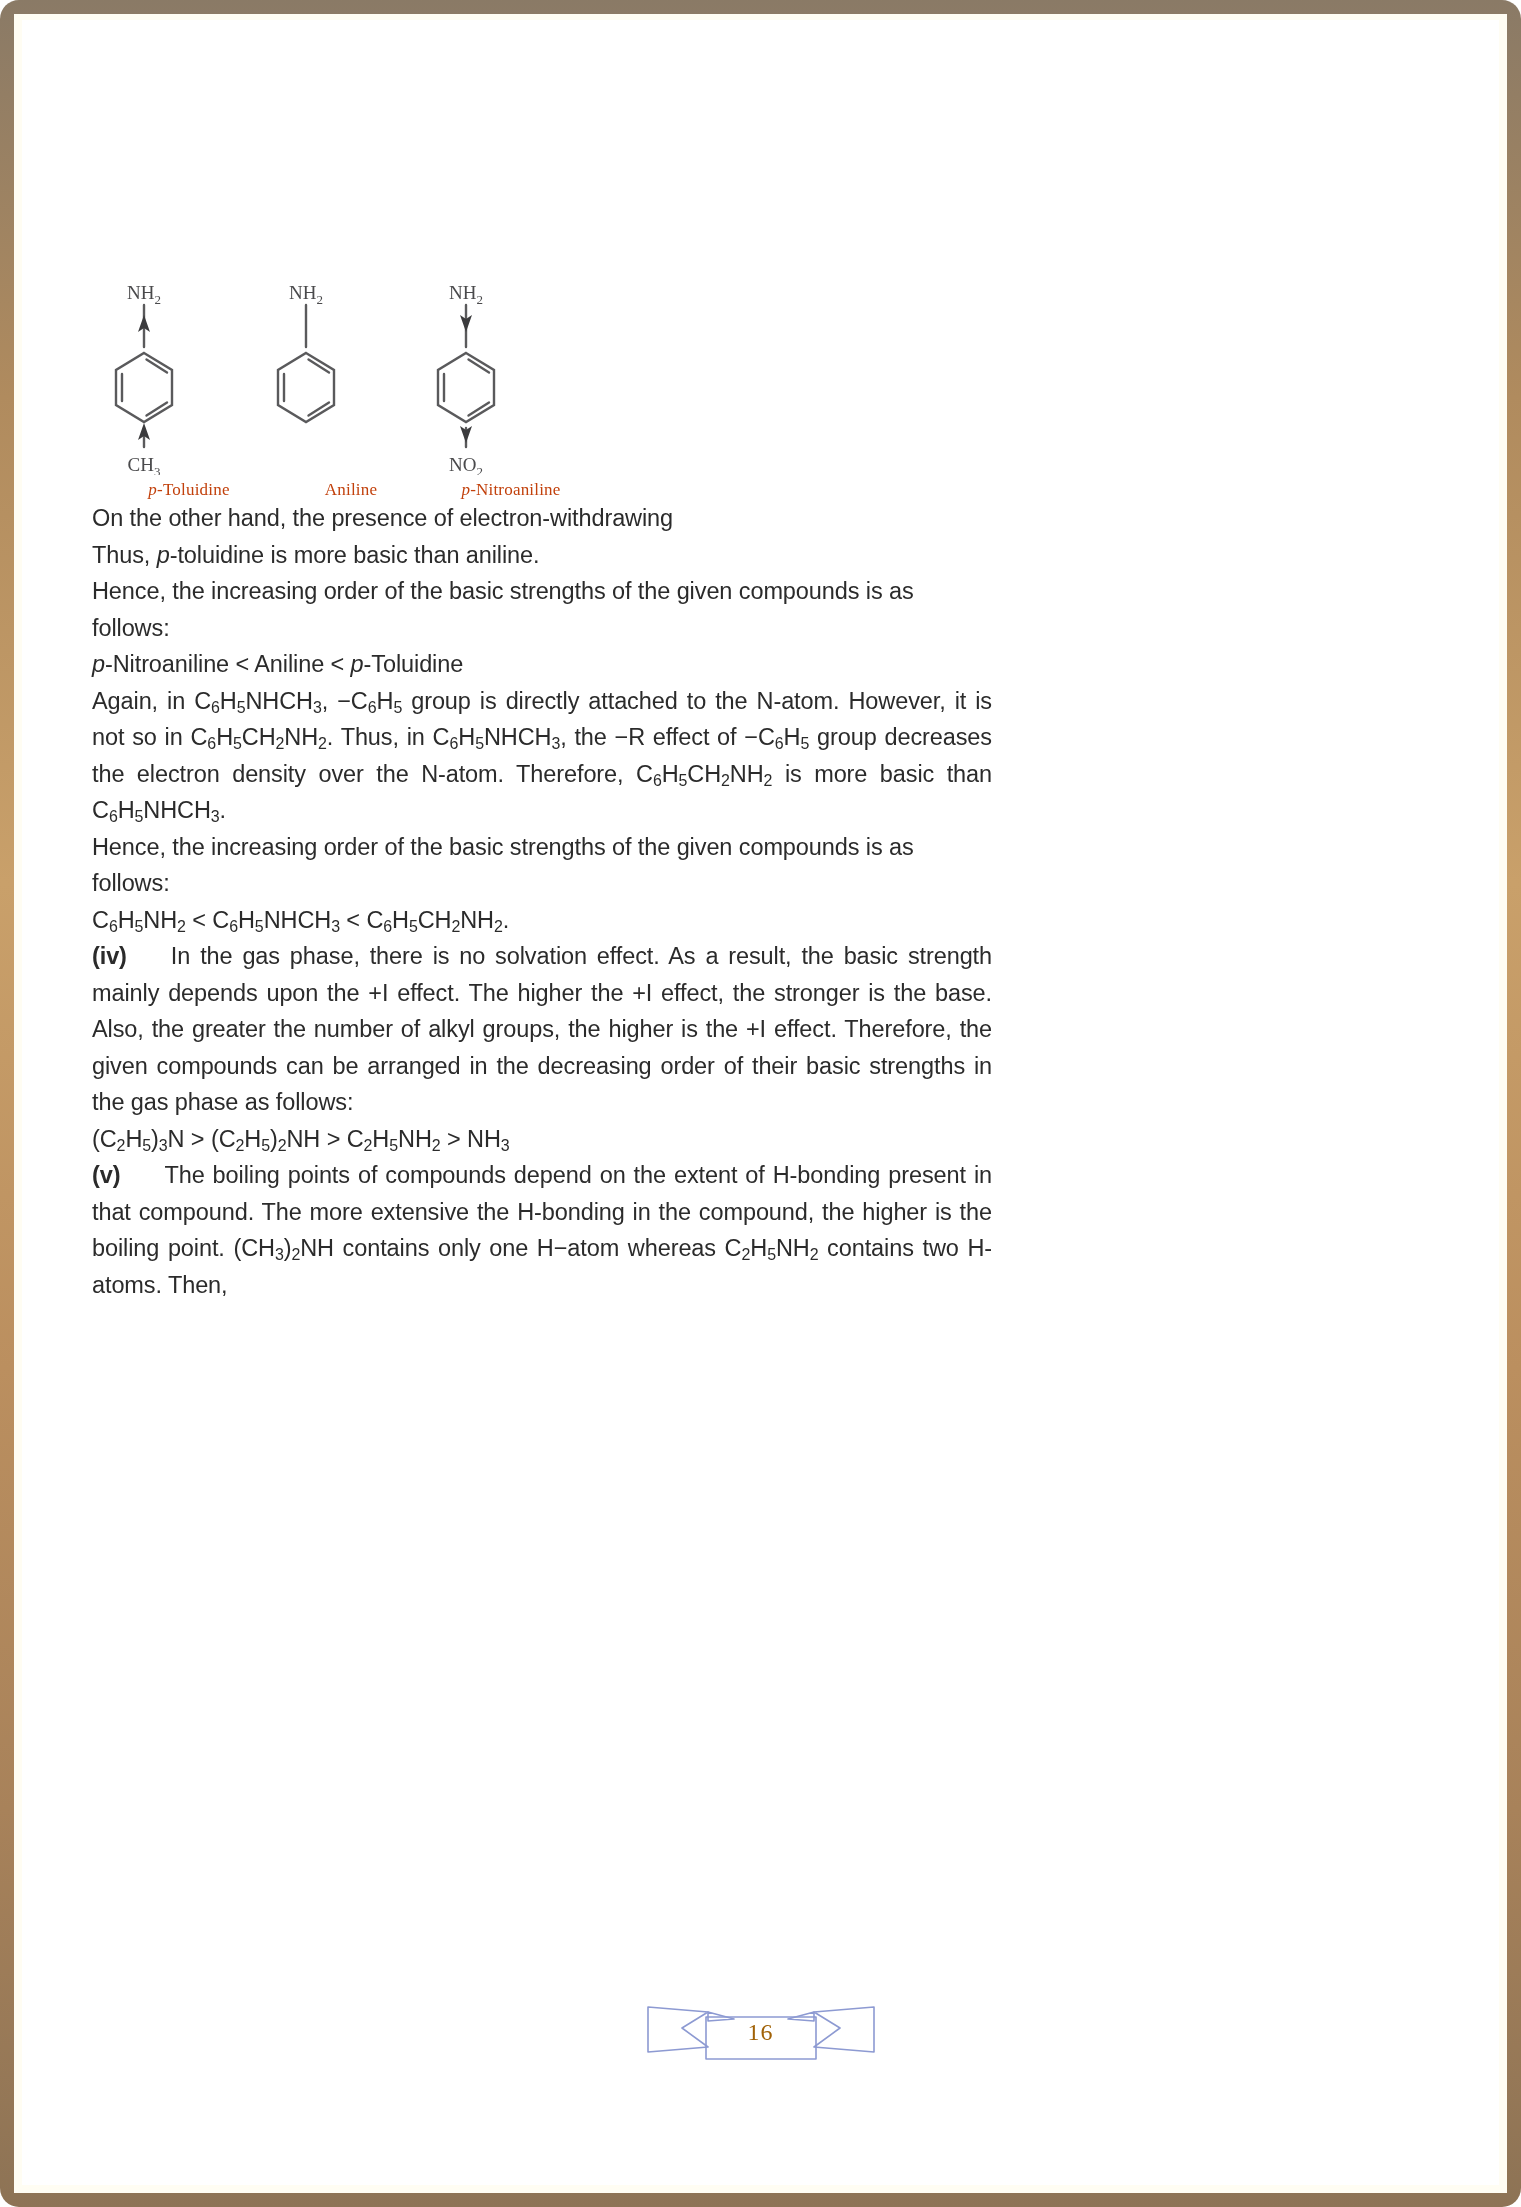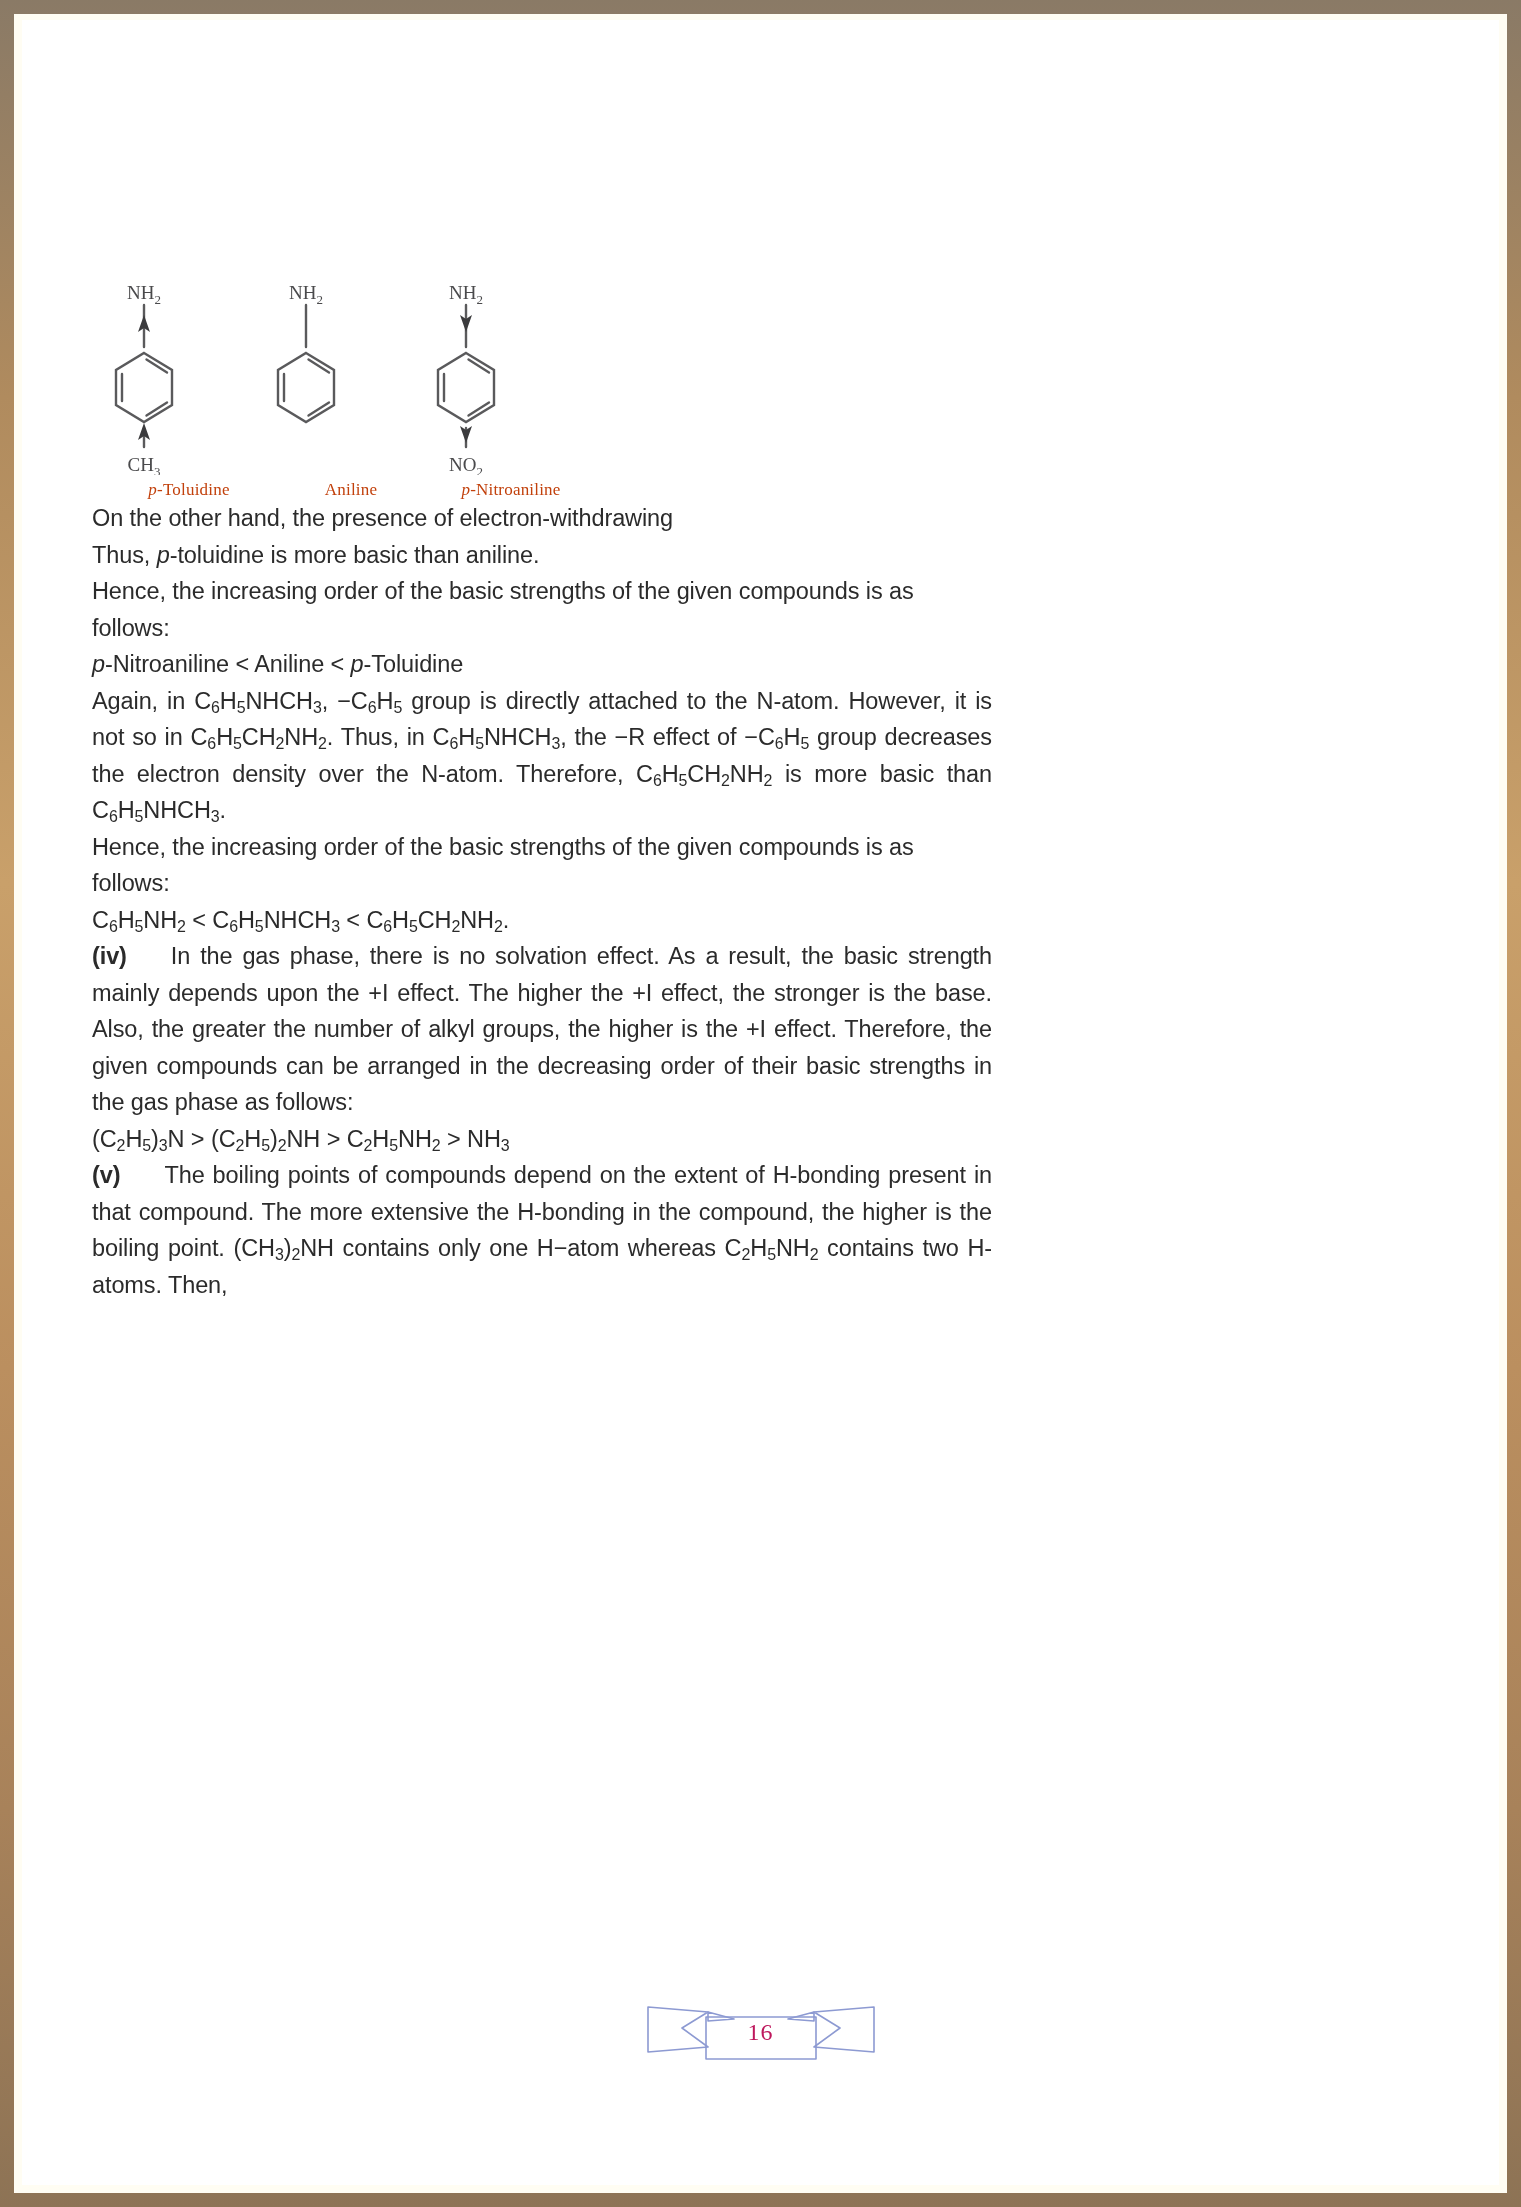--- a/index.html
+++ b/index.html
@@ -14,20 +14,21 @@
     overflow: hidden;
   }
 
   
   #page-frame {
     position: absolute;
     inset: 0;
     background:
       linear-gradient(180deg, #8a7a66 0%, #b08b5e 18%, #c9a06a 40%, #bb8f5f 62%, #a8825a 82%, #8d7355 100%);
     padding: 0;
+    border-radius: 19px;
   }
   #frame-inner-line {
     position: absolute;
     left: 14px;
     top: 14px;
     right: 14px;
     bottom: 14px;
     background: #fffdf3;
   }
   #page-sheet {
@@ -107,21 +108,21 @@
     justify-content: center;
     align-items: center;
   }
   #ribbon-number {
     position: absolute;
     left: 50%;
     transform: translateX(-50%);
     top: 24px;
     font-family: "Liberation Serif", serif;
     font-size: 24px;
-    color: #be185d;
+    color: #a16207;
     letter-spacing: 1px;
   }
   #ribbon-holder { position: relative; }
 </style>
 </head>
 <body>
 
 <div id="page-frame">
   <div id="frame-inner-line"></div>
 

